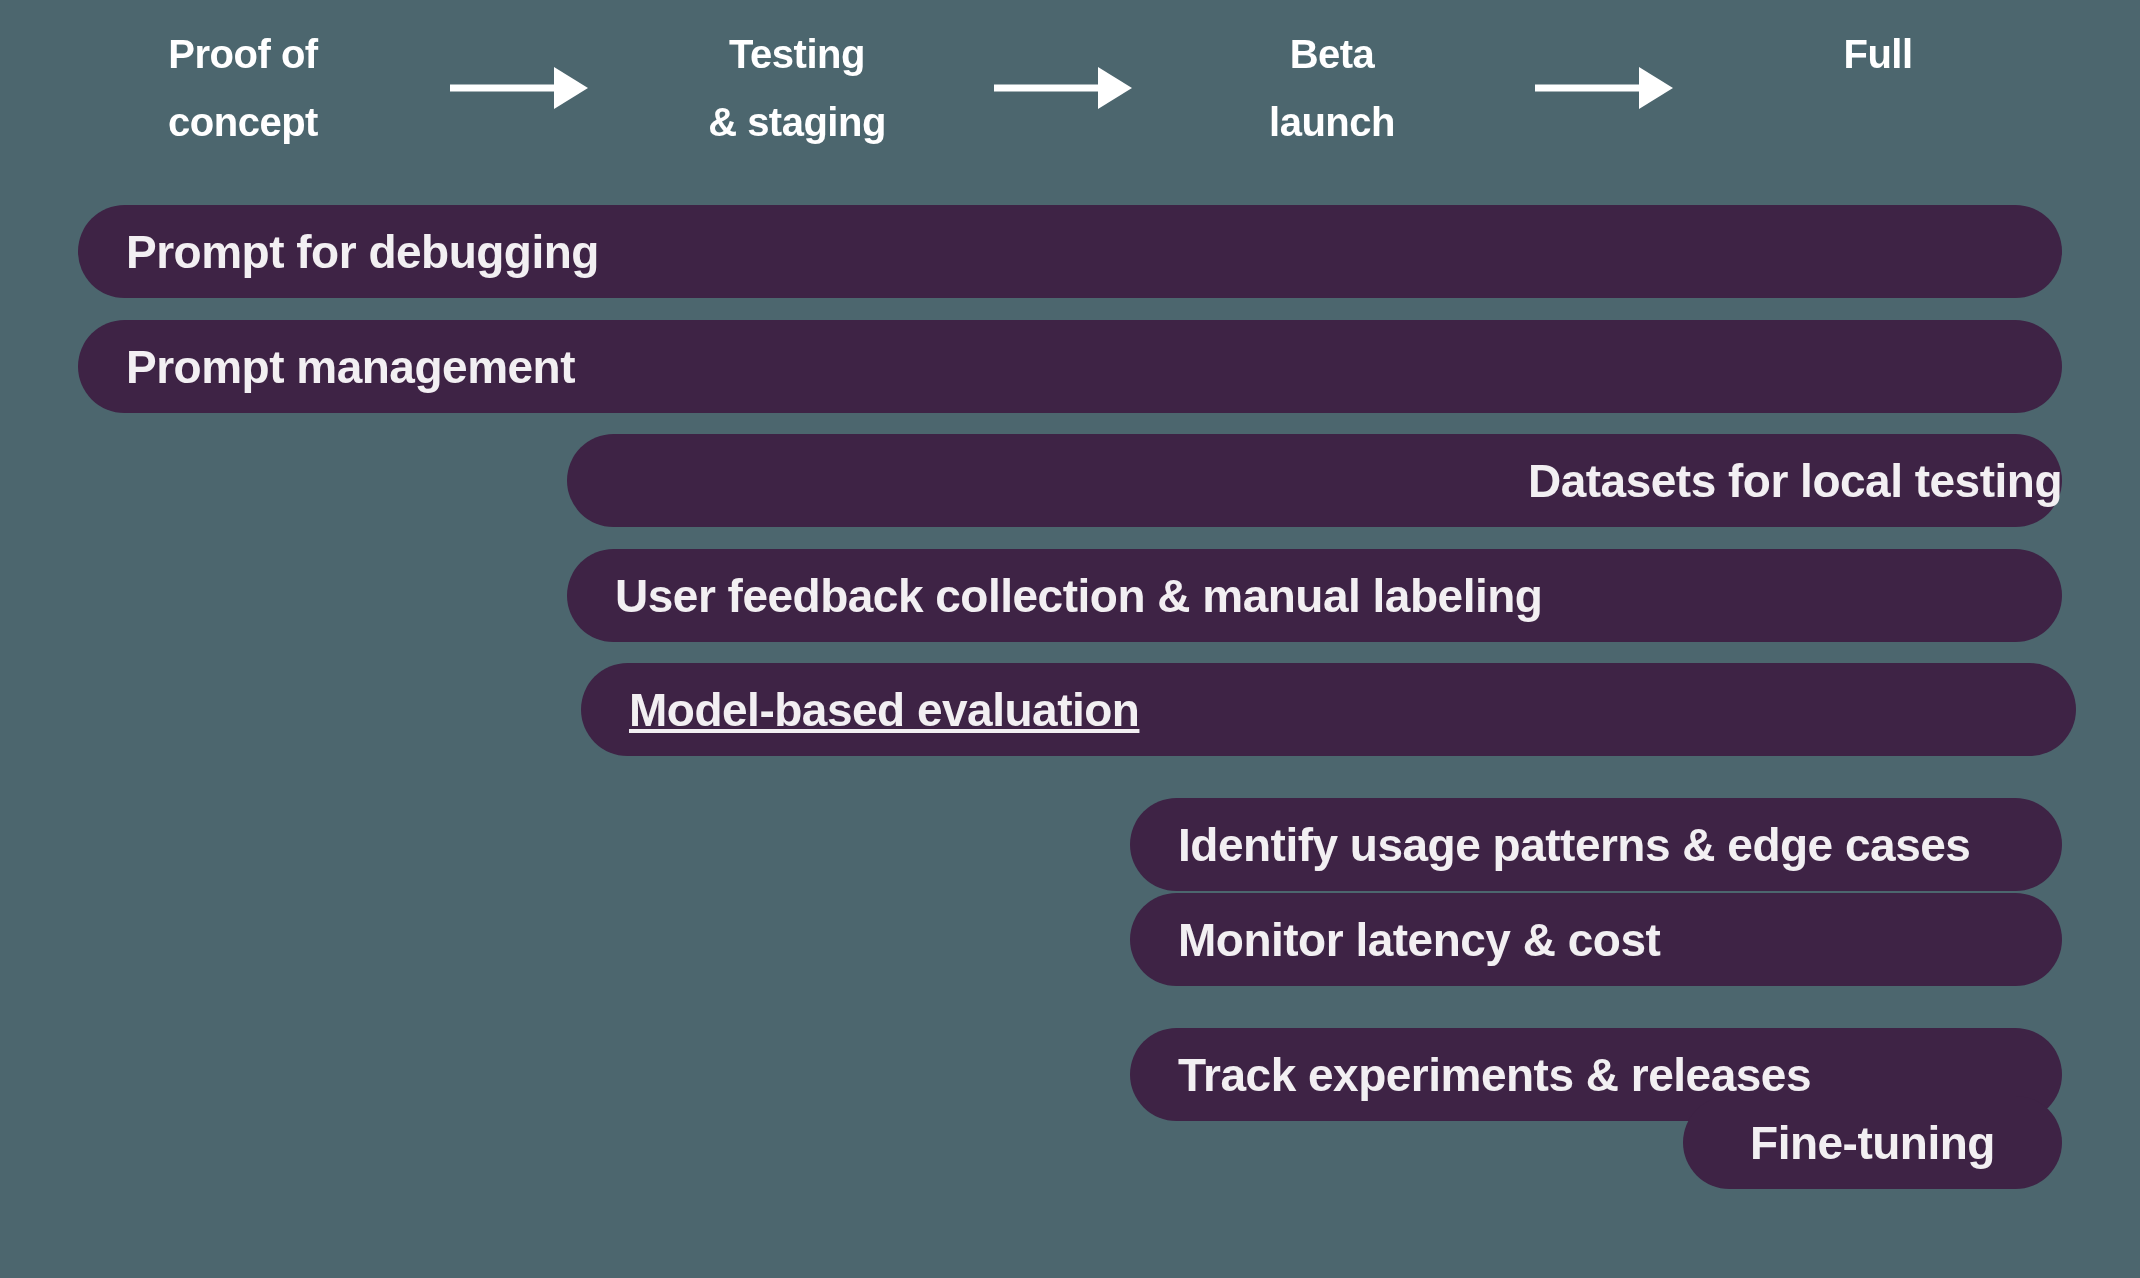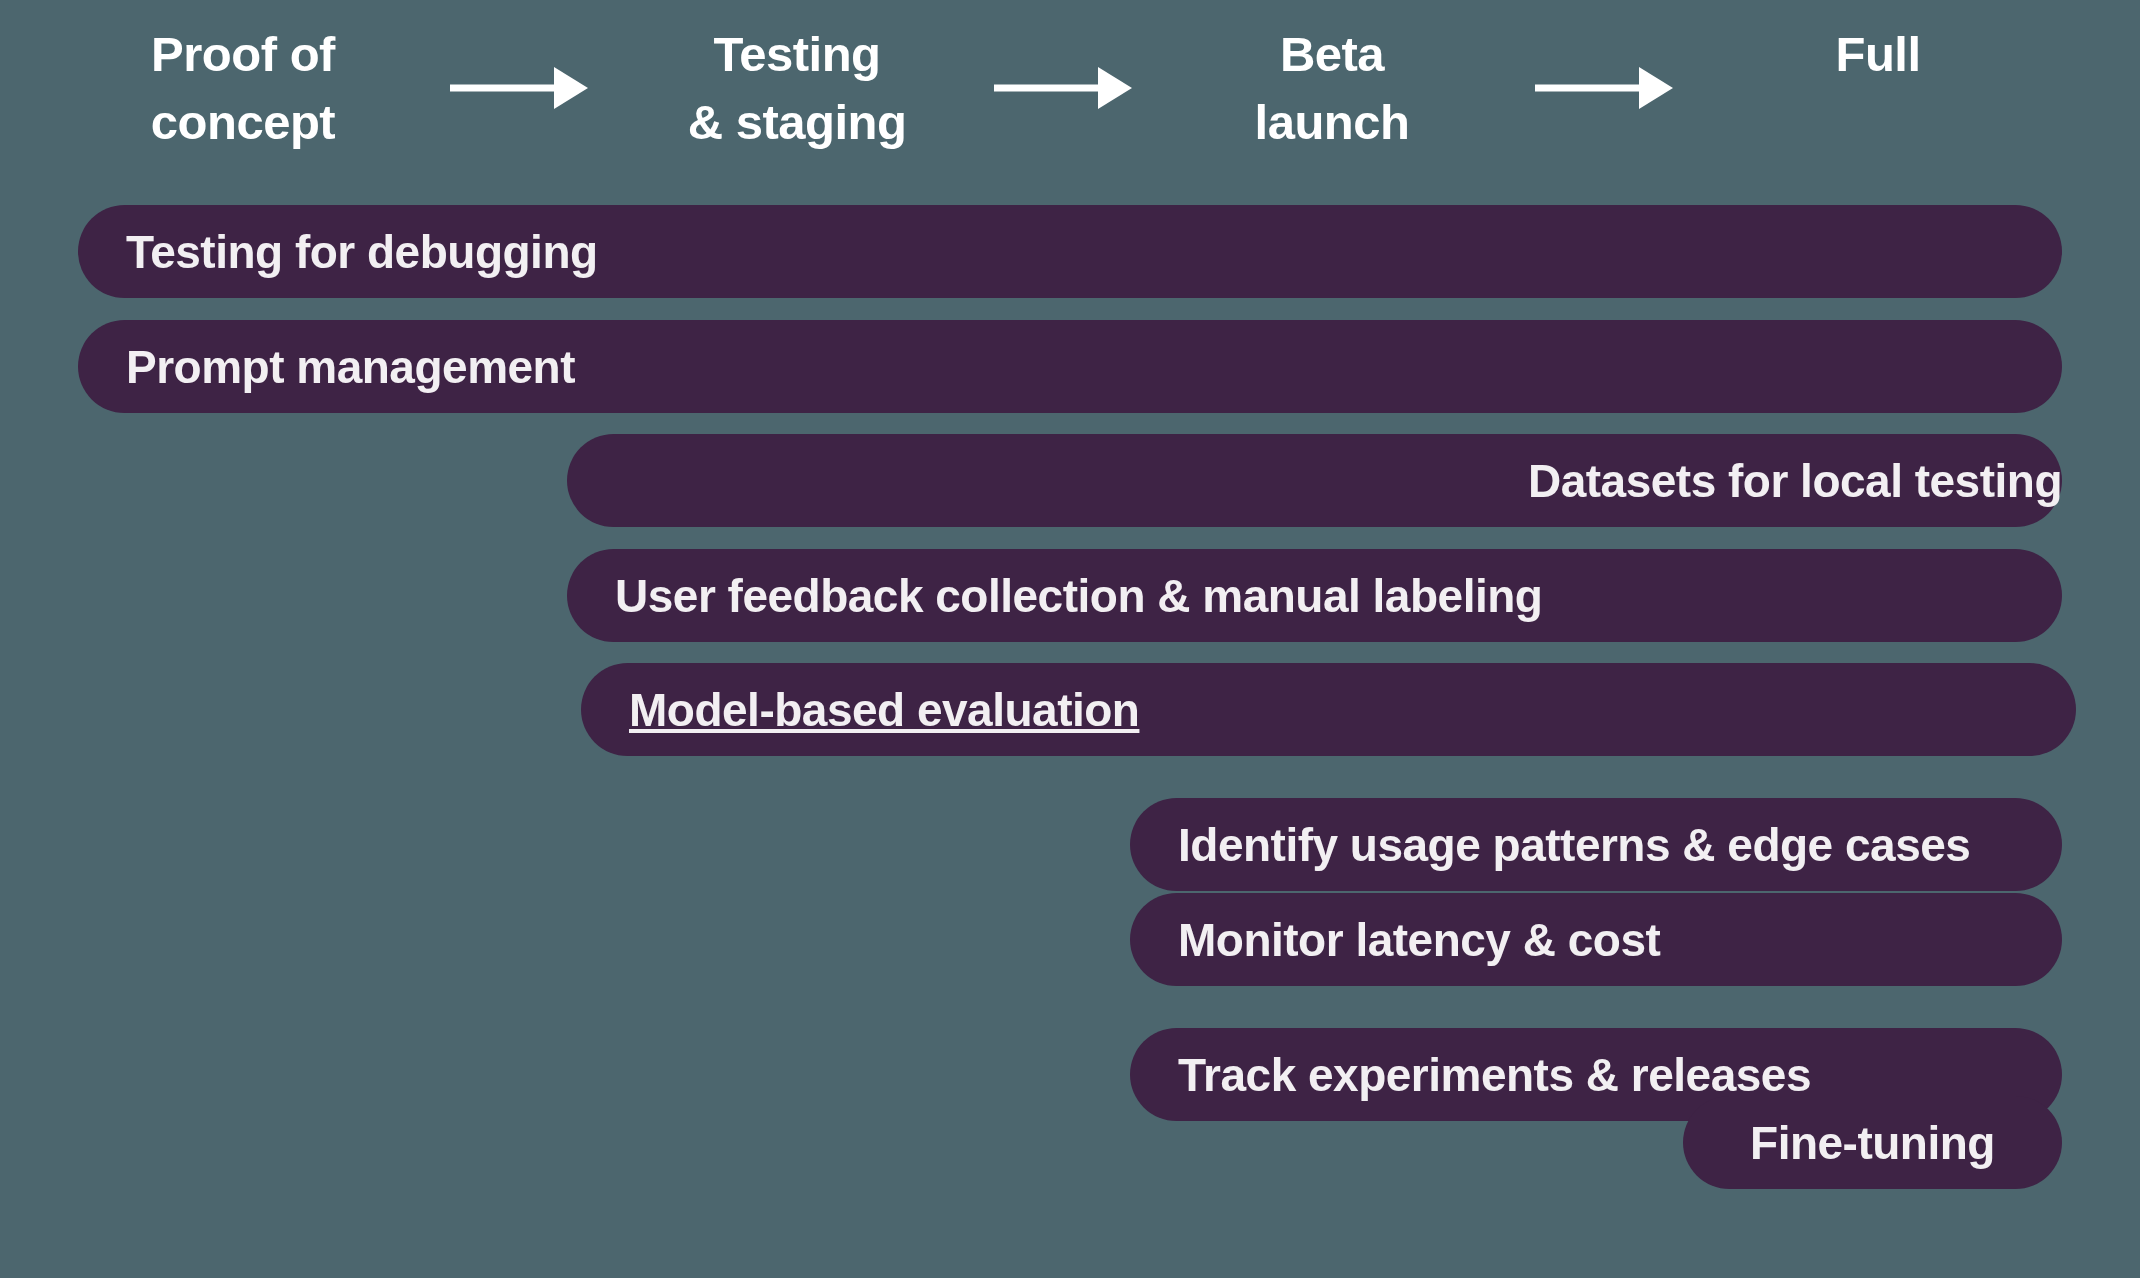--- a/index.html
+++ b/index.html
@@ -18,21 +18,21 @@
     overflow: hidden;
     font-family: "Liberation Sans", sans-serif;
   }
   .phase {
     position: absolute;
     top: 20px;
     width: 480px;
     text-align: center;
     color: var(--head-text);
     font-weight: bold;
-    font-size: 49px;
+    font-size: 40px;
     line-height: 68px;
     letter-spacing: -0.5px;
   }
   .phase span { display: block; }
   .arrow {
     position: absolute;
     top: 64px;
     width: 140px;
     height: 48px;
   }
@@ -81,21 +81,21 @@
     <line x1="0" y1="24" x2="106" y2="24" stroke="#ffffff" stroke-width="7"></line>
     <polygon points="104,3 138,24 104,45" fill="#ffffff"></polygon>
   </svg>
   <svg class="arrow" style="left:1535px" viewBox="0 0 140 48">
     <line x1="0" y1="24" x2="106" y2="24" stroke="#ffffff" stroke-width="7"></line>
     <polygon points="104,3 138,24 104,45" fill="#ffffff"></polygon>
   </svg>
 
   <div>
       <div class="bar" style="top: 205px; left: 78px; width: 1984px;">
-      <span>Testing for debugging</span>
+      <span>Prompt for debugging</span>
     </div>
       <div class="bar" style="top: 320px; left: 78px; width: 1984px;">
       <span>Prompt management</span>
     </div>
       <div class="bar" style="top: 434px; left: 567px; width: 1495px; justify-content: flex-end;">
       <span>Datasets for local testing</span>
     </div>
       <div class="bar" style="top: 549px; left: 567px; width: 1495px;">
       <span>User feedback collection &amp; manual labeling</span>
     </div>

